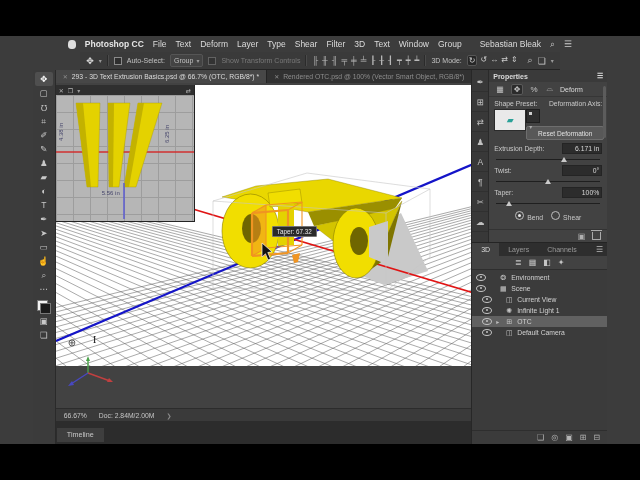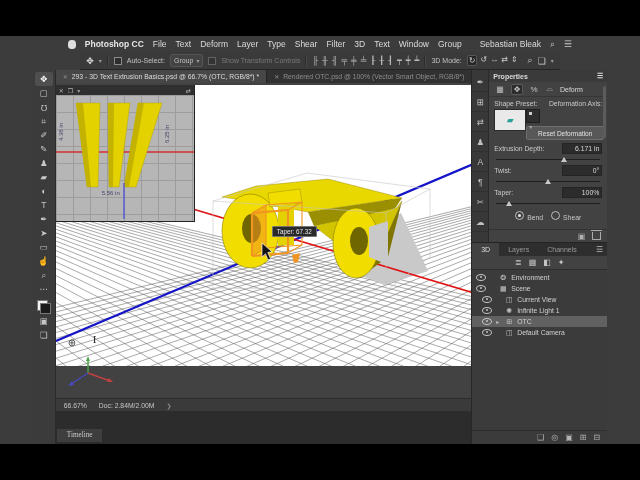--- a/index.html
+++ b/index.html
@@ -70,21 +70,21 @@
   
   .tooltip3d{position:absolute;left:216px;top:143px;background:#2a2a2a;border:1px solid #747474;
              color:#e8e8e8;font-size:6.3px;padding:1px 4px;border-radius:1px;white-space:nowrap;}
   .target-icon{position:absolute;left:12px;top:254px;font-size:10px;color:#3c3c3c;}
   .ibeam{position:absolute;left:37px;top:250px;font-family:"Liberation Serif",serif;
          font-size:11px;color:#1c1c1c;}
   
   .statusbar{height:12px;background:#3a3a3a;border-top:1px solid #2c2c2c;display:flex;
              align-items:center;gap:12px;padding-left:8px;font-size:6.8px;color:#c6c6c6;flex:0 0 auto;}
   .statussep{color:#8b8b8b;font-size:6px;}
-  .timelinebar{height:21px;background:#2c2c2c;padding-top:12px;flex:0 0 auto;font-family:Liberation Serif, serif;}
+  .timelinebar{height:21px;background:#2c2c2c;padding-top:2px;flex:0 0 auto;}
   .tl-tab{display:inline-block;background:#3e3e3e;color:#c9c9c9;font-size:7.2px;
           padding:2px 10px 3px;margin-left:1px;}
   
   .rightdock{width:135px;background:#333;display:flex;flex-direction:column;flex:0 0 auto;
              border-left:1px solid #272727;}
   .topgroup{height:172px;display:flex;flex:0 0 auto;}
   .strip{width:20px;background:#383838;border-right:1px solid #2a2a2a;display:flex;
          flex-direction:column;align-items:center;padding-top:2px;}
   .sicon{height:19px;width:100%;display:flex;align-items:center;justify-content:center;
          color:#c2c2c2;font-size:8.5px;border-bottom:1px solid #303030;}

